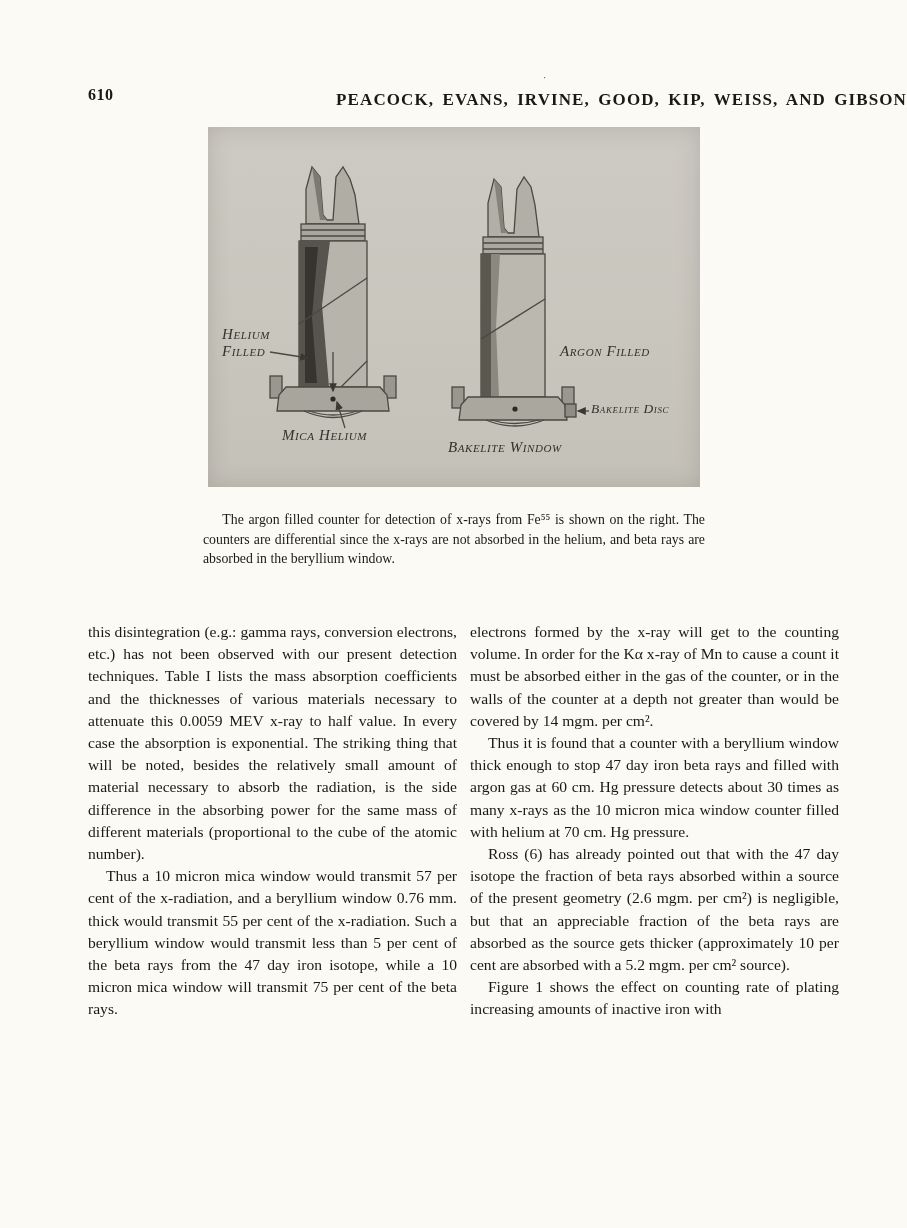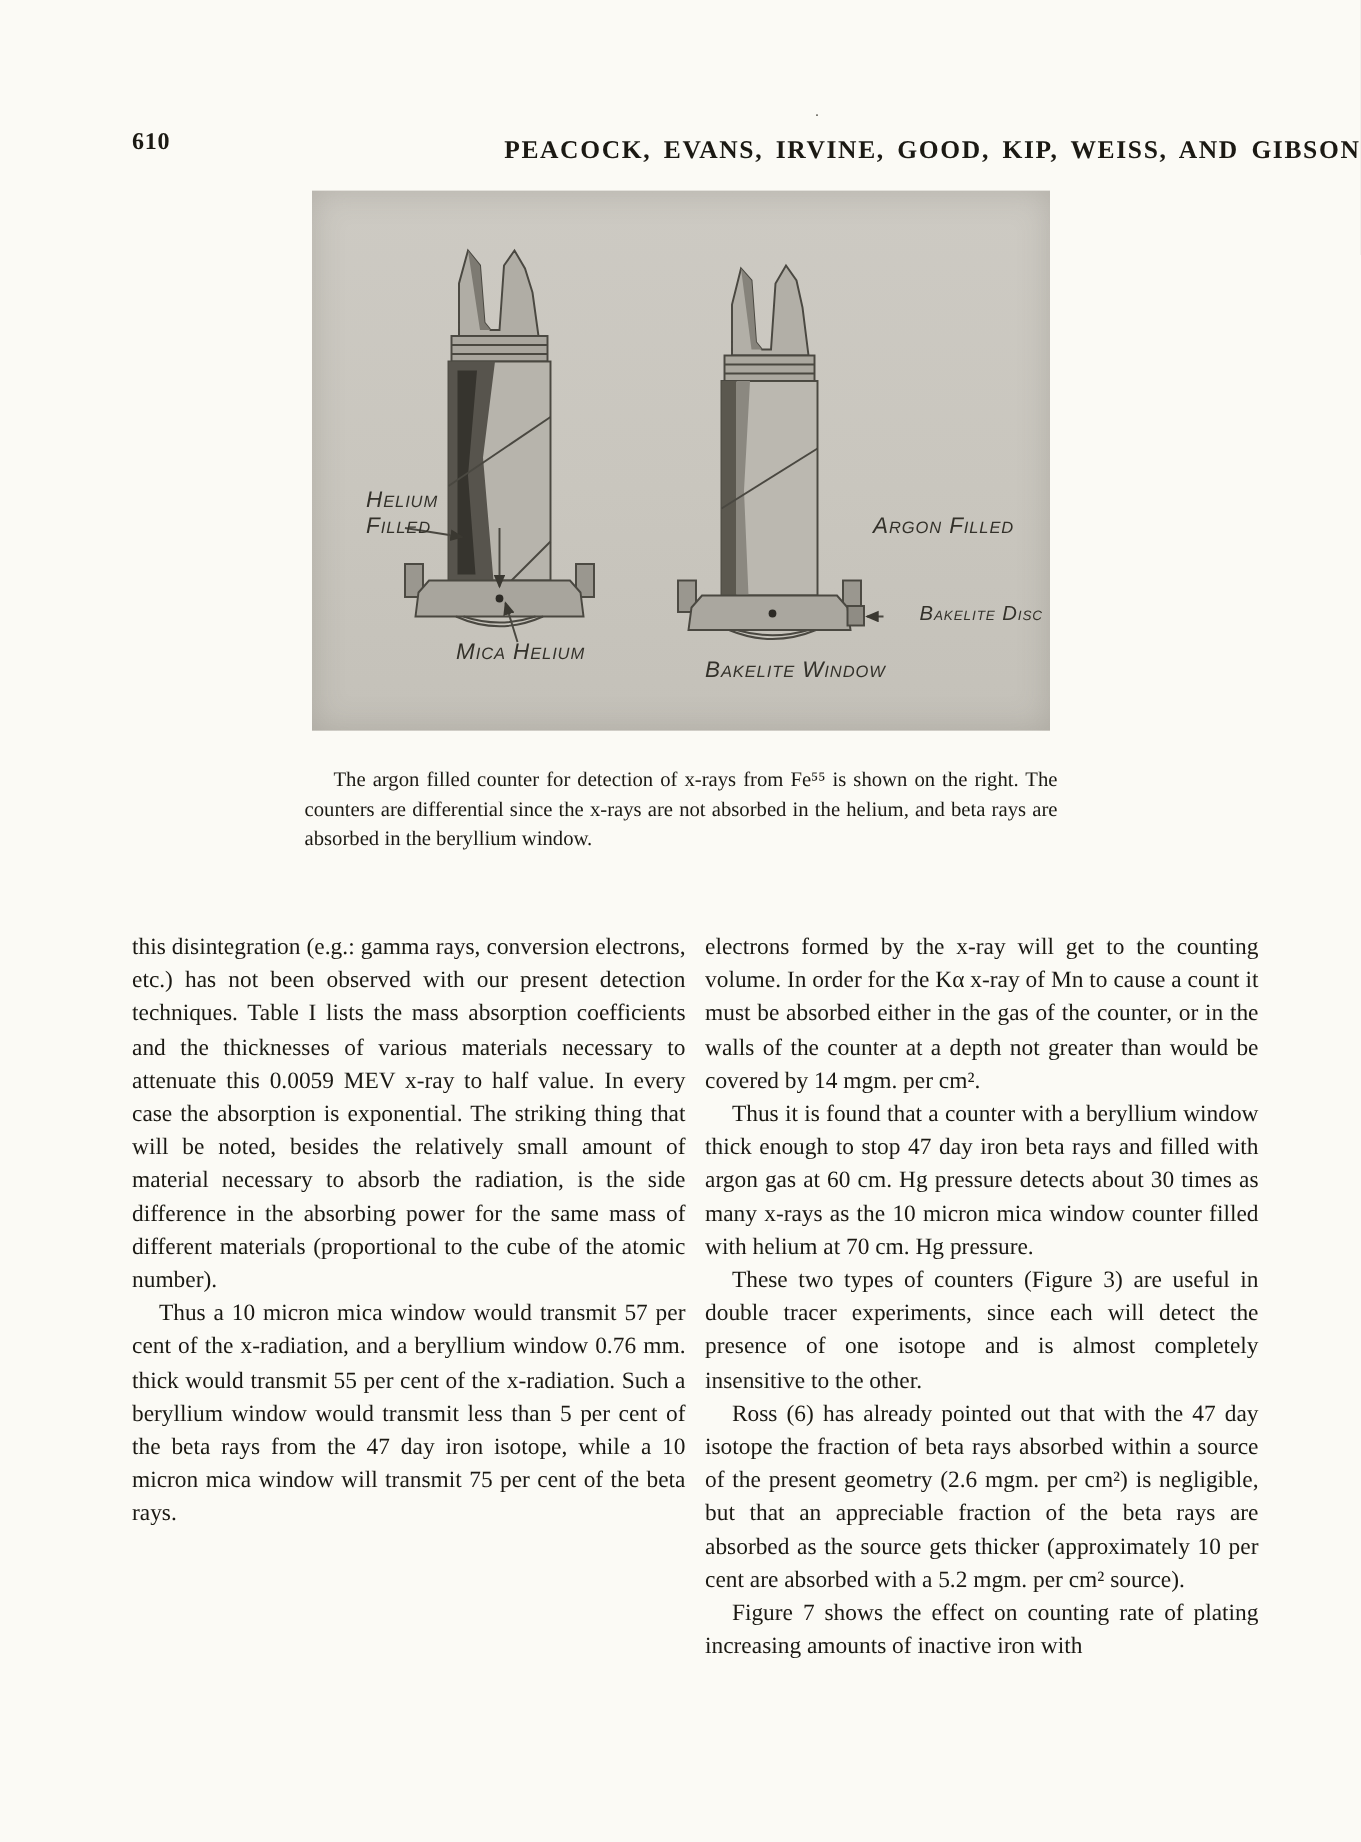--- a/index.html
+++ b/index.html
@@ -19,23 +19,23 @@
     font-size:17px; font-weight:600; letter-spacing:1.1px; word-spacing:3px;
   }
   .header-dot { position:absolute; left:543px; top:72px; font-size:10px; color:#4a4840; }
   
   .figure-canvas {
     position:absolute; left:208px; top:127px; width:492px; height:360px;
     background:linear-gradient(180deg,#cdcac3 0%, #c9c6be 55%, #c4c1b9 100%);
     box-shadow:inset 0 0 22px rgba(85,82,74,.22);
   }
   .fig-label {
-    position:absolute; font-family:Liberation Sans, sans-serif;
+    position:absolute; font-family:Liberation Serif, serif;
     font-style:italic; font-variant:small-caps; color:#33312a;
-    font-size:15px; letter-spacing:.6px; white-space:nowrap; line-height:1.1;margin-left:22px;
+    font-size:15px; letter-spacing:.6px; white-space:nowrap; line-height:1.1;
   }
   .fig-label.small { font-size:13.5px; }
   
   .caption { position:absolute; left:203px; top:506px; width:502px; }
   .caption-title {
     text-align:center; font-variant:small-caps; font-size:14px;
     line-height:1.5; letter-spacing:.3px; padding:0 14px;
   }
   .caption-text {
     margin-top:4px; font-size:13.8px; line-height:1.42;
@@ -126,19 +126,18 @@
   </figure>
 
   <main>
     <div class="column col-left">
       <p>this disintegration (e.g.: gamma rays, conversion electrons, etc.) has not been observed with our present detection techniques. Table I lists the mass absorption coefficients and the thicknesses of various materials necessary to attenuate this 0.0059 MEV x-ray to half value. In every case the absorption is exponential. The striking thing that will be noted, besides the relatively small amount of material necessary to absorb the radiation, is the side difference in the absorbing power for the same mass of different materials (proportional to the cube of the atomic number).</p>
       <p class="indent">Thus a 10 micron mica window would transmit 57 per cent of the x-radiation, and a beryllium window 0.76 mm. thick would transmit 55 per cent of the x-radiation. Such a beryllium window would transmit less than 5 per cent of the beta rays from the 47 day iron isotope, while a 10 micron mica window will transmit 75 per cent of the beta rays.</p>
     </div>
     <div class="column col-right">
       <p>electrons formed by the x-ray will get to the counting volume. In order for the Kα x-ray of Mn to cause a count it must be absorbed either in the gas of the counter, or in the walls of the counter at a depth not greater than would be covered by 14 mgm. per cm².</p>
       <p class="indent">Thus it is found that a counter with a beryllium window thick enough to stop 47 day iron beta rays and filled with argon gas at 60 cm. Hg pressure detects about 30 times as many x-rays as the 10 micron mica window counter filled with helium at 70 cm. Hg pressure.</p>
-      <p class="indent">These two types of counters (Figure 3) are useful in double tracer experiments, since each will detect the presence of one isotope and is almost completely insensitive to the other.</p>
       <p class="indent">Ross (6) has already pointed out that with the 47 day isotope the fraction of beta rays absorbed within a source of the present geometry (2.6 mgm. per cm²) is negligible, but that an appreciable fraction of the beta rays are absorbed as the source gets thicker (approximately 10 per cent are absorbed with a 5.2 mgm. per cm² source).</p>
-      <p class="indent">Figure 7 shows the effect on counting rate of plating increasing amounts of inactive iron with</p>
+      <p class="indent">Figure 1 shows the effect on counting rate of plating increasing amounts of inactive iron with</p>
     </div>
   </main>
 
 </div>
 
 </body></html>

